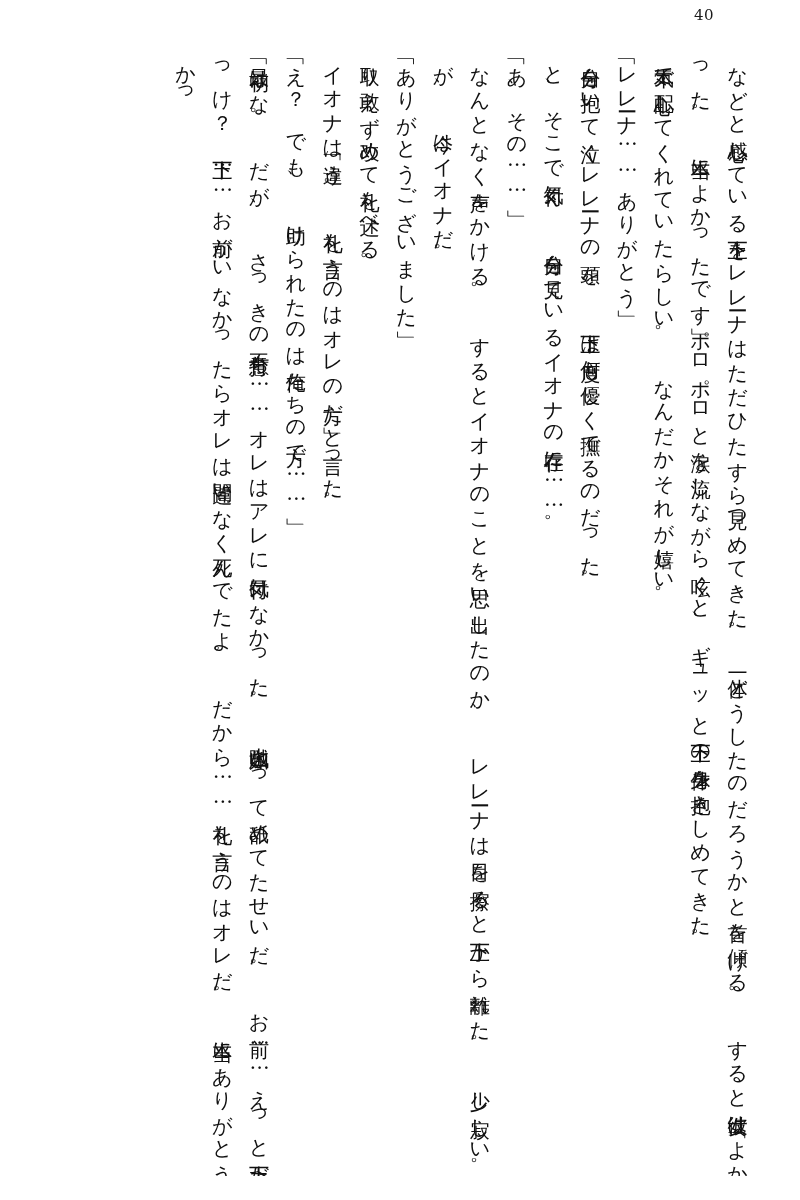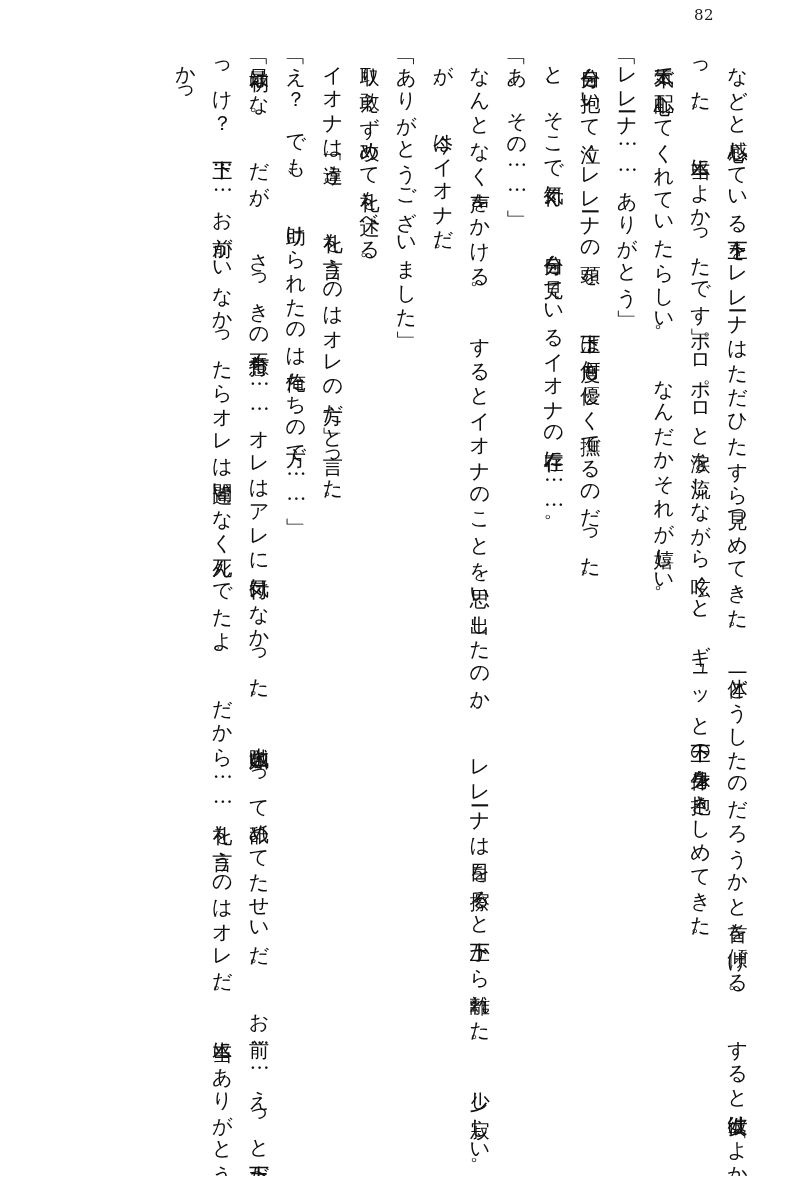--- a/index.html
+++ b/index.html
@@ -58,21 +58,21 @@
     margin: 0;
     padding: 0;
     text-indent: 0;
   }
 </style>
 </head>
 <body>
 
 <div class="page">
 
-  <div class="page-number">82</div>
+  <div class="page-number">40</div>
 
   <div class="text-block">
     <p>などと感心している土下をレレーナはただひたすら見つめてきた。　一体どうしたのだろうかと首を傾げる。　すると彼女は「よかった。　本当によかったです」ポロポロと涙を流しながら呟くと、ギュッと土下の身体を抱きしめてきた。</p>
     <p>本気で心配してくれていたらしい。　なんだかそれが嬉しい。</p>
     <p>「レレーナ……ありがとう」</p>
     <p>自分を抱いて泣くレレーナの頭を、　土下は何度も優しく撫でるのだった。</p>
     <p>と、そこで気付く。　自分を見ているイオナの存在に……。</p>
     <p>「あ、その……」</p>
     <p>なんとなく声をかける。　するとイオナのことを思い出したのか、　レレーナは目を擦ると土下から離れた。　少し寂しい。　が、　今はイオナだ。</p>
     <p>「ありがとうございました」</p>

